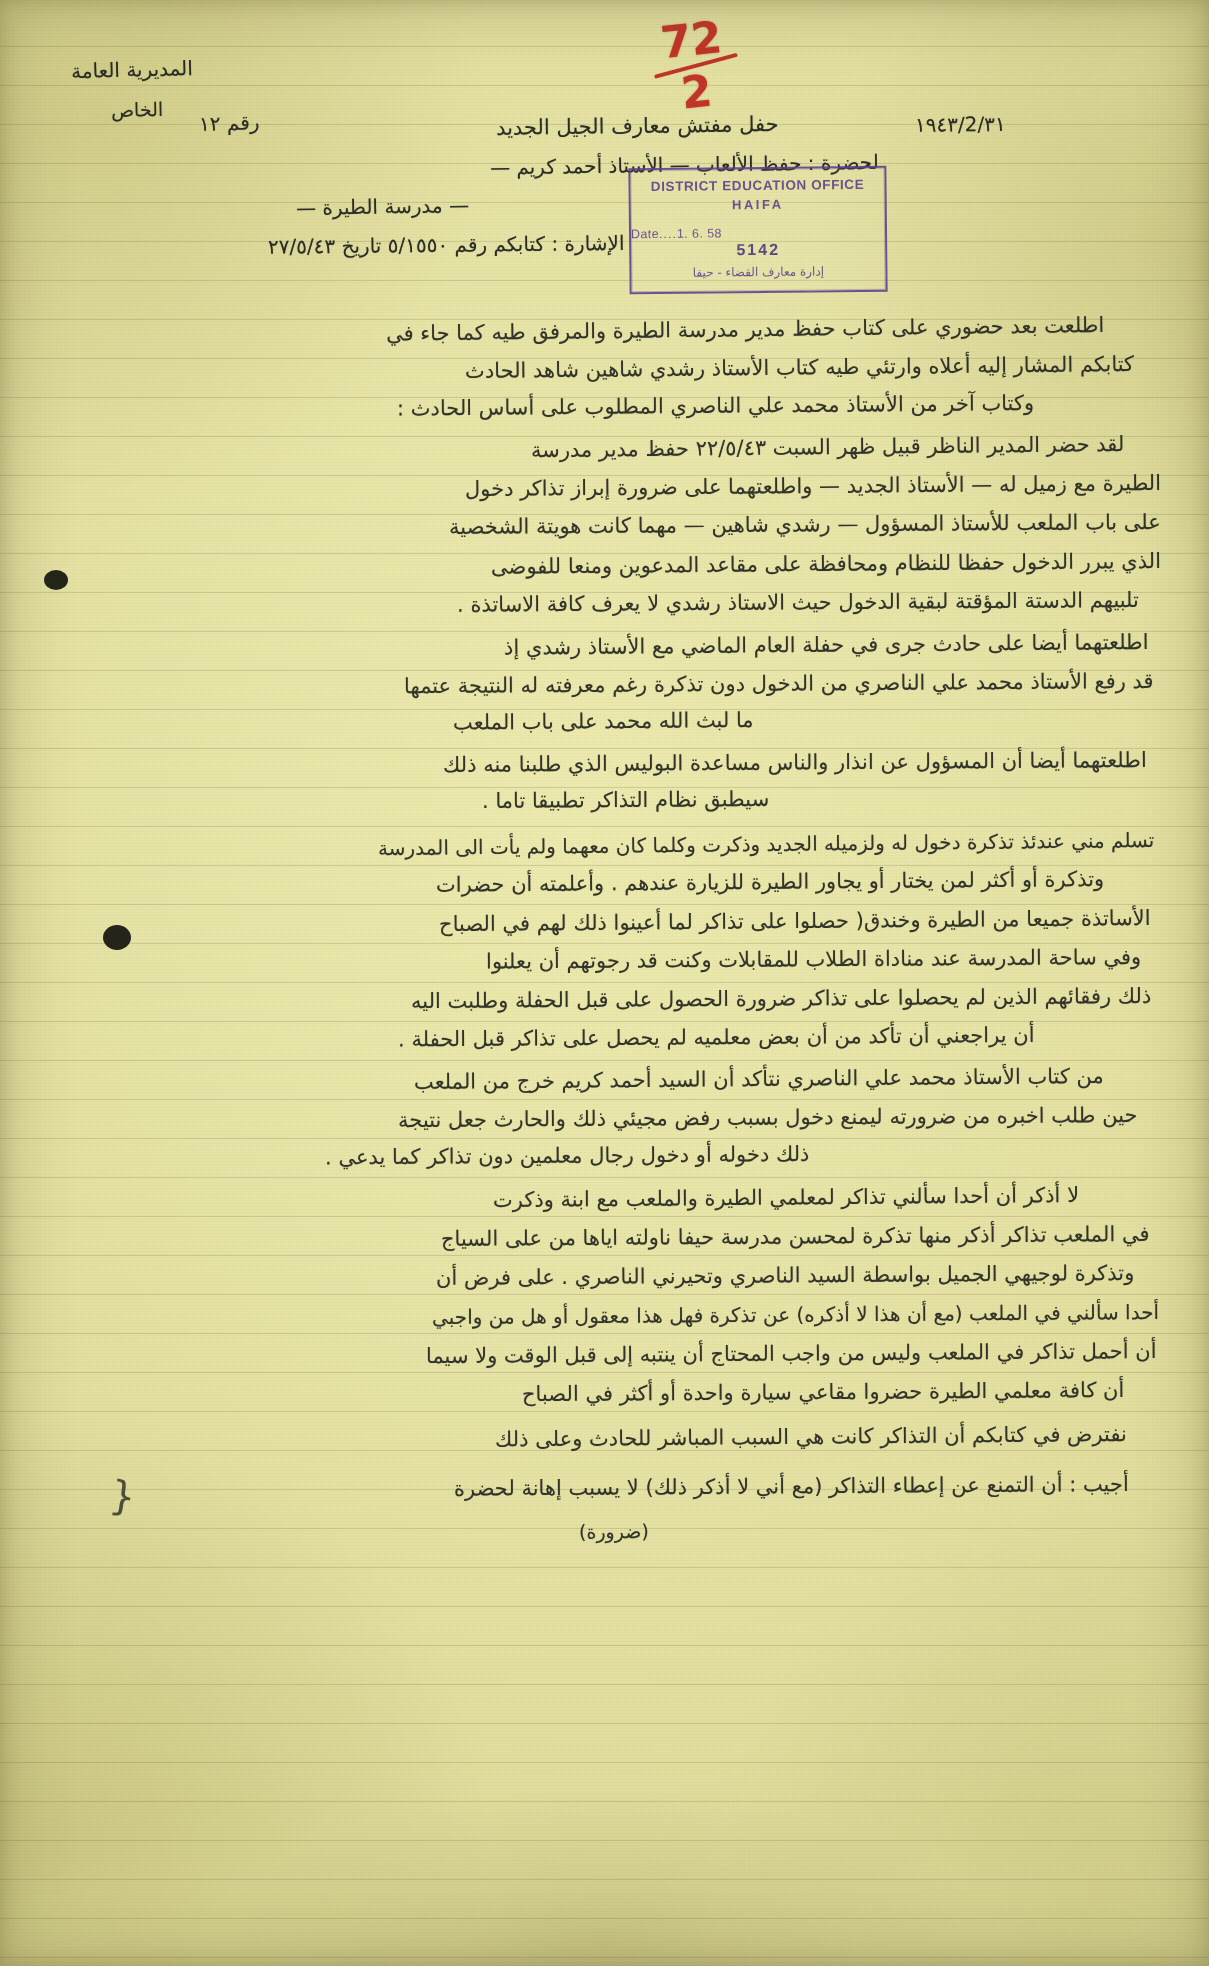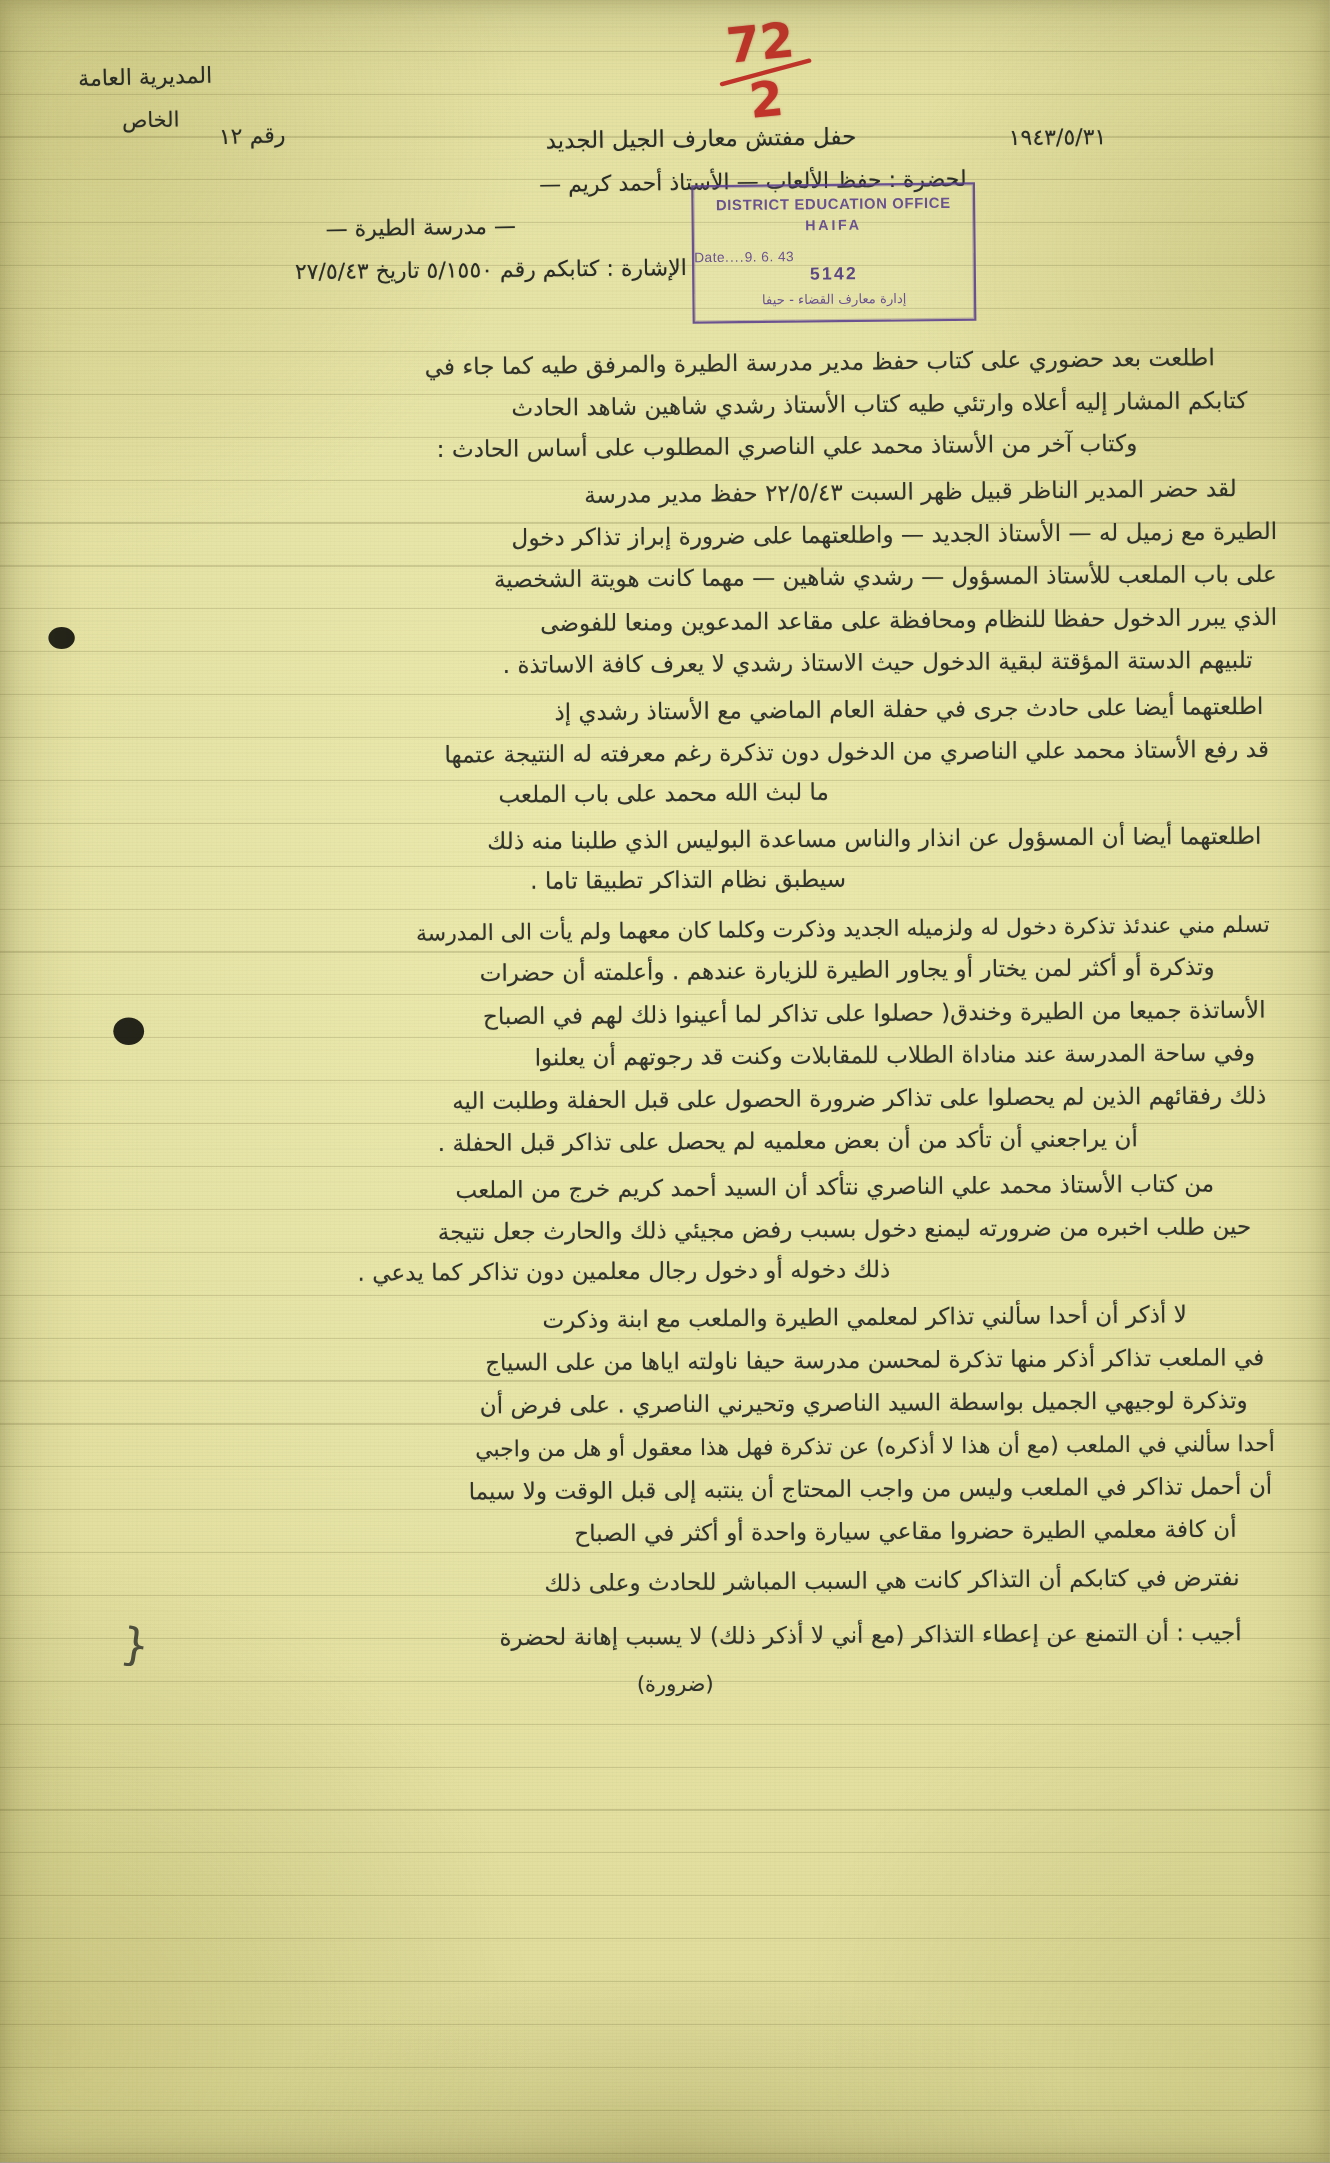--- a/index.html
+++ b/index.html
@@ -185,33 +185,33 @@
     <span class="num">2</span>
   </div>
 
   <div class="hand" style="top:56px; right:1016px; font-size:20px; transform:rotate(-1.5deg);">المديرية العامة</div>
   <div class="hand" style="top:98px; right:1046px; font-size:19px; transform:rotate(-1deg);">الخاص</div>
 
   <div class="hand" style="top:110px; right:950px; font-size:20px; transform:rotate(-2deg);">رقم ١٢</div>
 
   <div class="hand" style="top:112px; right:430px; font-size:21px; transform:rotate(-0.8deg);">حفل مفتش معارف الجيل الجديد</div>
 
-  <div class="hand" style="top:112px; right:203px; font-size:20px; transform:rotate(-0.5deg);">١٩٤٣/٥/٣١</div>
+  <div class="hand" style="top:112px; right:203px; font-size:20px; transform:rotate(-0.5deg);">١٩٤٣/2/٣١</div>
 
   <div class="hand" style="top:150px; right:330px; font-size:20px; transform:rotate(-0.8deg);">لحضرة : حفظ الألعاب — الأستاذ أحمد كريم —</div>
 
   <div class="hand" style="top:193px; right:740px; font-size:20px; transform:rotate(-1deg);">— مدرسة الطيرة —</div>
 
   <div class="hand" style="top:231px; right:585px; font-size:20px; transform:rotate(-0.6deg);">الإشارة : كتابكم رقم ٥/١٥٥٠ تاريخ ٢٧/٥/٤٣</div>
 
   <div class="stamp">
     <div class="s-line1">DISTRICT EDUCATION OFFICE</div>
     <div class="s-line2">HAIFA</div>
     <div class="s-date">
-      <span>Date</span><span class="dots">....</span><span>9. 6. 43</span>
+      <span>Date</span><span class="dots">....</span><span>1. 6. 58</span>
     </div>
     <div class="s-num">5142</div>
     <div class="s-foot">إدارة معارف القضاء - حيفا</div>
   </div>
 
   <div class="blob" id="blob-1"></div>
   <div class="blob" id="blob-2"></div>
   <div class="bracket" style="left:110px; top:1473px; transform:rotate(8deg);">}</div>
 
   <div class="hand ink" style="top:313px; right:105px; font-size:21px; transform:rotate(-0.7deg);">اطلعت بعد حضوري على كتاب حفظ مدير مدرسة الطيرة والمرفق طيه كما جاء في</div>

